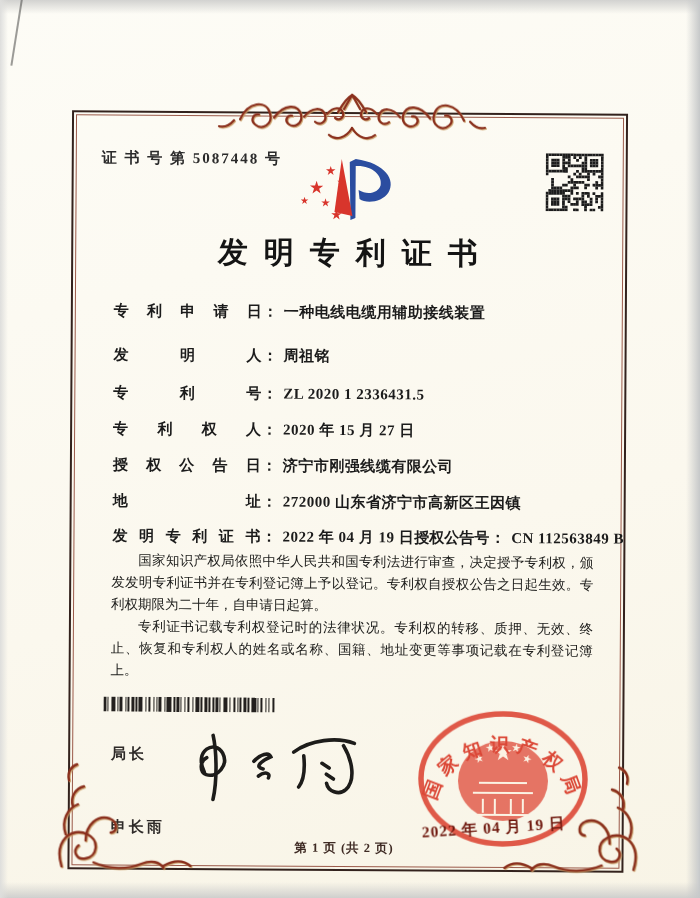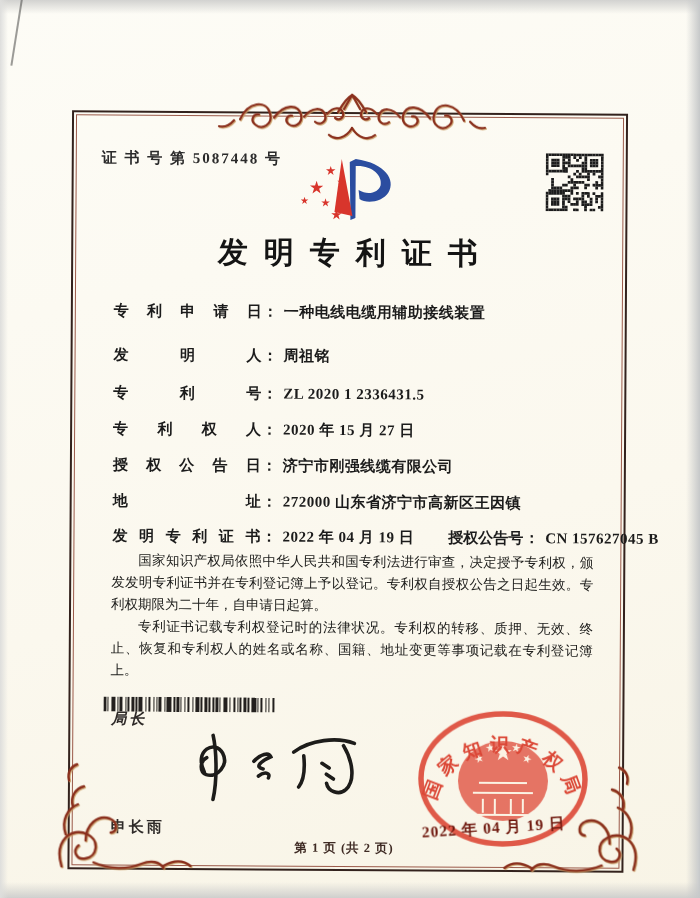--- a/index.html
+++ b/index.html
@@ -21,28 +21,28 @@
   
   .cert-no{position:absolute;left:100px;top:150px;font-size:15px;font-weight:700;color:#2b2b2b;letter-spacing:2px;}
   .logo{position:absolute;left:288px;top:154px;}
   .qr{position:absolute;left:544px;top:152px;width:58px;height:58px;}
   .title{position:absolute;left:70px;top:233px;width:553px;text-align:center;
          font-size:30px;font-weight:700;color:#141414;letter-spacing:16px;text-indent:16px;}
   .field-row{position:absolute;left:113px;right:70px;height:22px;font-size:15px;font-weight:600;color:#1b1b1b;white-space:nowrap;}
   .flabel{display:inline-block;width:148px;text-align:justify;text-align-last:justify;vertical-align:top;}
   .fcolon{display:inline-block;margin:0 6px 0 1px;}
   .fvalue{letter-spacing:.5px;}
-  .flabel2{display:inline-block;margin-left:34px;}
+  .flabel2{display:inline-block;}
   .paras{position:absolute;left:112px;top:551px;width:482px;font-size:13.5px;line-height:22px;
          color:#20201e;font-weight:500;}
   .paras p{margin:0;text-indent:2em;text-align:justify;}
   .barcode{position:absolute;left:105px;top:698px;width:172px;height:15px;white-space:nowrap;font-size:0;overflow:hidden;}
   .barcode i{display:inline-block;height:15px;background:#23201e;}
   .director{position:absolute;left:113px;font-size:15px;font-weight:700;color:#2e2a28;letter-spacing:3px;}
-  .dir-title{top:711px;font-style:italic;}
+  .dir-title{top:746px;}
   .dir-name{top:819px;}
   .sig{position:absolute;left:178px;top:730px;transform:rotate(-2deg);}
   .seal{position:absolute;left:413px;top:700px;z-index:30;opacity:.93;}
   .seal-date{position:absolute;left:418px;top:817px;width:156px;text-align:center;z-index:31;
              font-size:15.5px;font-weight:700;color:#6e170d;letter-spacing:1px;transform:rotate(-4deg);}
   .footer{position:absolute;left:70px;top:840px;width:553px;text-align:center;
           font-size:12.5px;font-weight:700;color:#3e2a23;letter-spacing:1px;}
 </style>
 </head>
 <body>
@@ -356,21 +356,21 @@
     <div class="field-row" style="top:421px">
       <span class="flabel">专利权人</span><span class="fcolon">：</span><span class="fvalue">2020 年 15 月 27 日</span>
     </div>
     <div class="field-row" style="top:457px">
       <span class="flabel">授权公告日</span><span class="fcolon">：</span><span class="fvalue">济宁市刚强线缆有限公司</span>
     </div>
     <div class="field-row" style="top:493px">
       <span class="flabel">地址</span><span class="fcolon">：</span><span class="fvalue">272000 山东省济宁市高新区王因镇</span>
     </div>
     <div class="field-row" style="top:528px">
-      <span class="flabel">发明专利证书</span><span class="fcolon">：</span><span class="fvalue">2022 年 04 月 19 日</span><span class="flabel2">授权公告号</span><span class="fcolon">：</span><span class="fvalue">CN 157627045 B</span>
+      <span class="flabel">发明专利证书</span><span class="fcolon">：</span><span class="fvalue">2022 年 04 月 19 日</span><span class="flabel2">授权公告号</span><span class="fcolon">：</span><span class="fvalue">CN 112563849 B</span>
     </div>
 
     <div class="paras">
       <p>国家知识产权局依照中华人民共和国专利法进行审查，决定授予专利权，颁发发明专利证书并在专利登记簿上予以登记。专利权自授权公告之日起生效。专利权期限为二十年，自申请日起算。</p>
       <p>专利证书记载专利权登记时的法律状况。专利权的转移、质押、无效、终止、恢复和专利权人的姓名或名称、国籍、地址变更等事项记载在专利登记簿上。</p>
     </div>
 
     <div class="barcode" id="barcode"><i style="width:2.8px;margin-right:1.3px"></i><i style="width:1.4px;margin-right:2.6px"></i><i style="width:4.199999999999999px;margin-right:1.3px"></i><i style="width:1.4px;margin-right:1.3px"></i><i style="width:2.8px;margin-right:2.6px"></i><i style="width:1.4px;margin-right:1.3px"></i><i style="width:1.4px;margin-right:2.6px"></i><i style="width:2.8px;margin-right:1.3px"></i><i style="width:1.4px;margin-right:1.3px"></i><i style="width:4.199999999999999px;margin-right:2.6px"></i><i style="width:1.4px;margin-right:1.3px"></i><i style="width:2.8px;margin-right:2.6px"></i><i style="width:1.4px;margin-right:1.3px"></i><i style="width:1.4px;margin-right:1.3px"></i><i style="width:2.8px;margin-right:2.6px"></i><i style="width:1.4px;margin-right:1.3px"></i><i style="width:4.199999999999999px;margin-right:2.6px"></i><i style="width:1.4px;margin-right:1.3px"></i><i style="width:2.8px;margin-right:1.3px"></i><i style="width:1.4px;margin-right:2.6px"></i><i style="width:1.4px;margin-right:1.3px"></i><i style="width:2.8px;margin-right:2.6px"></i><i style="width:1.4px;margin-right:1.3px"></i><i style="width:4.199999999999999px;margin-right:1.3px"></i><i style="width:1.4px;margin-right:2.6px"></i><i style="width:2.8px;margin-right:1.3px"></i><i style="width:1.4px;margin-right:2.6px"></i><i style="width:1.4px;margin-right:1.3px"></i><i style="width:2.8px;margin-right:1.3px"></i><i style="width:1.4px;margin-right:2.6px"></i><i style="width:4.199999999999999px;margin-right:1.3px"></i><i style="width:1.4px;margin-right:2.6px"></i><i style="width:2.8px;margin-right:1.3px"></i><i style="width:1.4px;margin-right:1.3px"></i><i style="width:1.4px;margin-right:2.6px"></i><i style="width:2.8px;margin-right:1.3px"></i><i style="width:1.4px;margin-right:2.6px"></i><i style="width:4.199999999999999px;margin-right:1.3px"></i><i style="width:1.4px;margin-right:1.3px"></i><i style="width:2.8px;margin-right:2.6px"></i><i style="width:1.4px;margin-right:1.3px"></i><i style="width:1.4px;margin-right:2.6px"></i><i style="width:2.8px;margin-right:1.3px"></i></div>
 
     <div class="director dir-title">局长</div>

